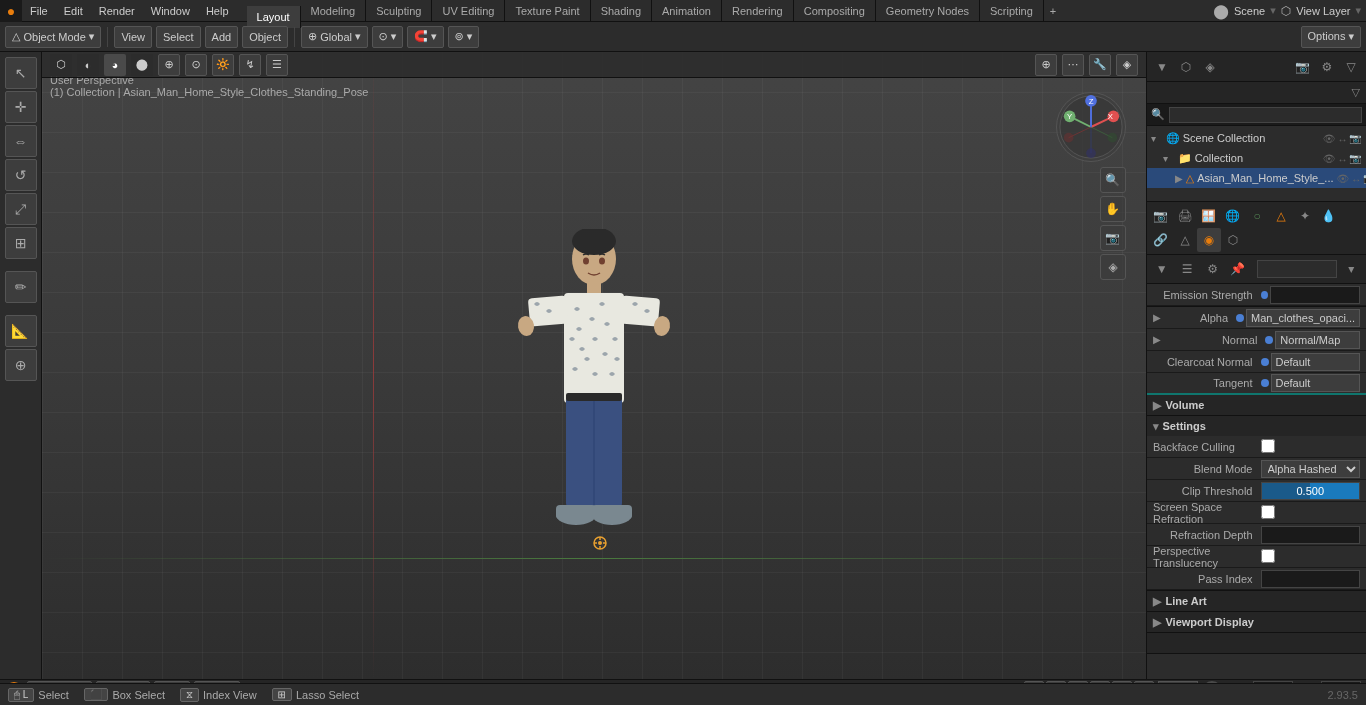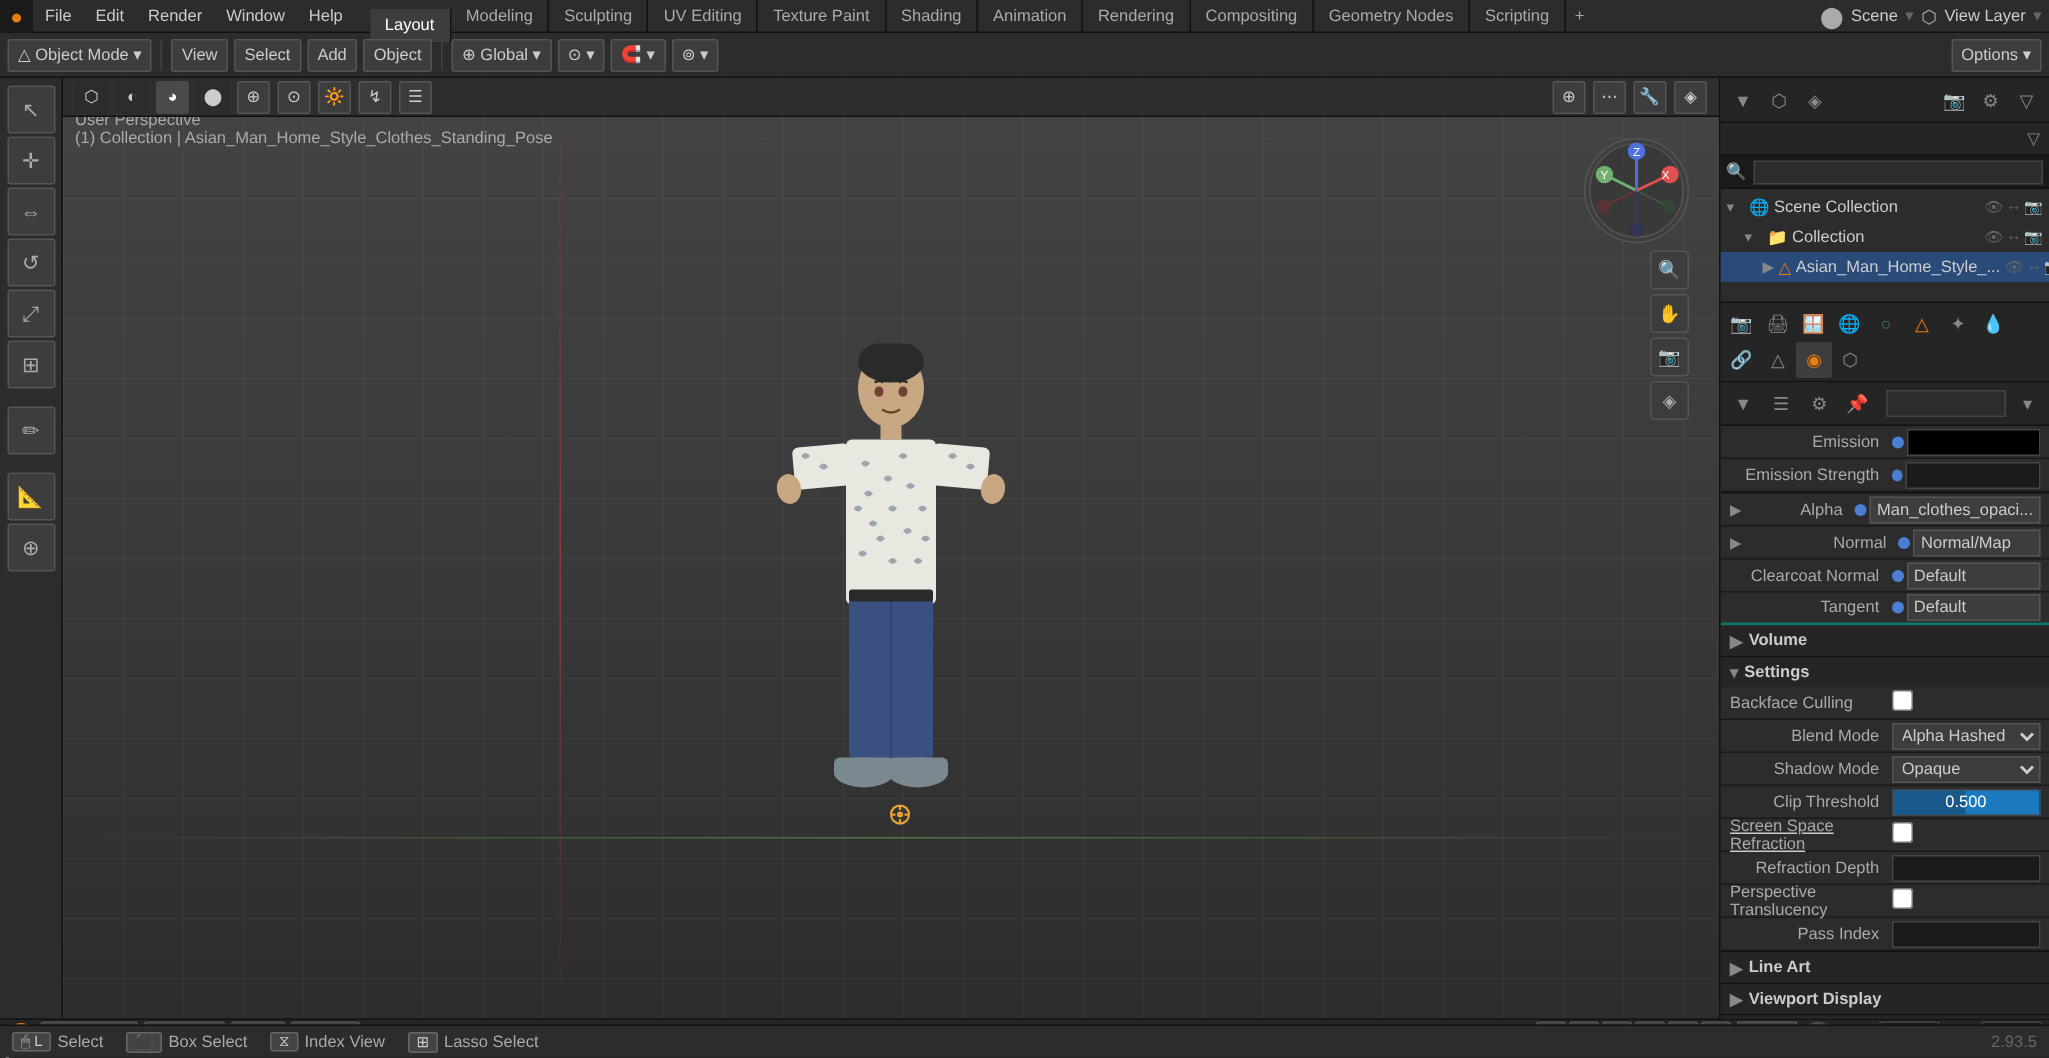--- a/index.html
+++ b/index.html
@@ -553,29 +553,20 @@
         <button class="props-tab-btn">☰</button>
         <button class="props-tab-btn">⚙</button>
         <button class="props-tab-btn">📌</button>
         <div style="flex:1;"></div>
         <input type="text" style="background: rgb(44, 44, 44); border: 1px solid rgb(68, 68, 68); color: rgb(204, 204, 204); font-size: 11px; width: 80px; padding: 1px 4px; outline: none; height: 18px;">
         <button class="props-tab-btn">▾</button>
       </div>
 
       <div class="prop-section">
         <div class="prop-row">
-          <span class="prop-label">Emission</span>
-          <div class="prop-value">
-            <div style="display:flex; align-items:center; gap:2px;">
-              <span style="width:8px;height:8px;border-radius:50%;background:#4a7fd4;display:inline-block;"></span>
-              <div style="flex:1; height:18px; background:#000; border:1px solid #444;"></div>
-            </div>
-          </div>
-        </div>
-        <div class="prop-row">
           <span class="prop-label">Emission Strength</span>
           <div class="prop-value">
             <div style="display:flex; align-items:center; gap:2px;">
               <span style="width:8px;height:8px;border-radius:50%;background:#4a7fd4;display:inline-block;"></span>
               <input class="num-input" type="text" style="">
             </div>
           </div>
         </div>
       </div>
 
@@ -648,44 +639,33 @@
           <div class="prop-value">
             <select class="prop-select">
               <option>Alpha Hashed</option>
               <option>Opaque</option>
               <option>Alpha Blend</option>
               <option>Alpha Clip</option>
             </select>
           </div>
         </div>
 
-        <div class="prop-row">
-          <span class="prop-label">Shadow Mode</span>
-          <div class="prop-value">
-            <select class="prop-select">
-              <option>Opaque</option>
-              <option>None</option>
-              <option>Alpha Clip</option>
-              <option>Alpha Hashed</option>
-            </select>
-          </div>
-        </div>
 
         <div class="prop-row">
           <span class="prop-label">Clip Threshold</span>
           <div class="prop-value">
             <div class="prop-bar-container">
               <div class="prop-bar-fill" style="width:50%;"></div>
               <div class="prop-bar-text">0.500</div>
             </div>
           </div>
         </div>
 
         <div class="prop-row">
-          <div style="flex:1;display:flex;justify-content:flex-end;align-items:center;padding-right:8px;text-decoration:underline;">
+          <div style="flex:1;display:flex;justify-content:flex-end;align-items:center;padding-right:8px;">
             <span style="font-size:11px;color:#aaa;">Screen Space Refraction</span>
           </div>
           <div class="prop-value">
             <input type="checkbox" class="prop-checkbox" style="">
           </div>
         </div>
 
         <div class="prop-row">
           <span class="prop-label">Refraction Depth</span>
           <div class="prop-value">

